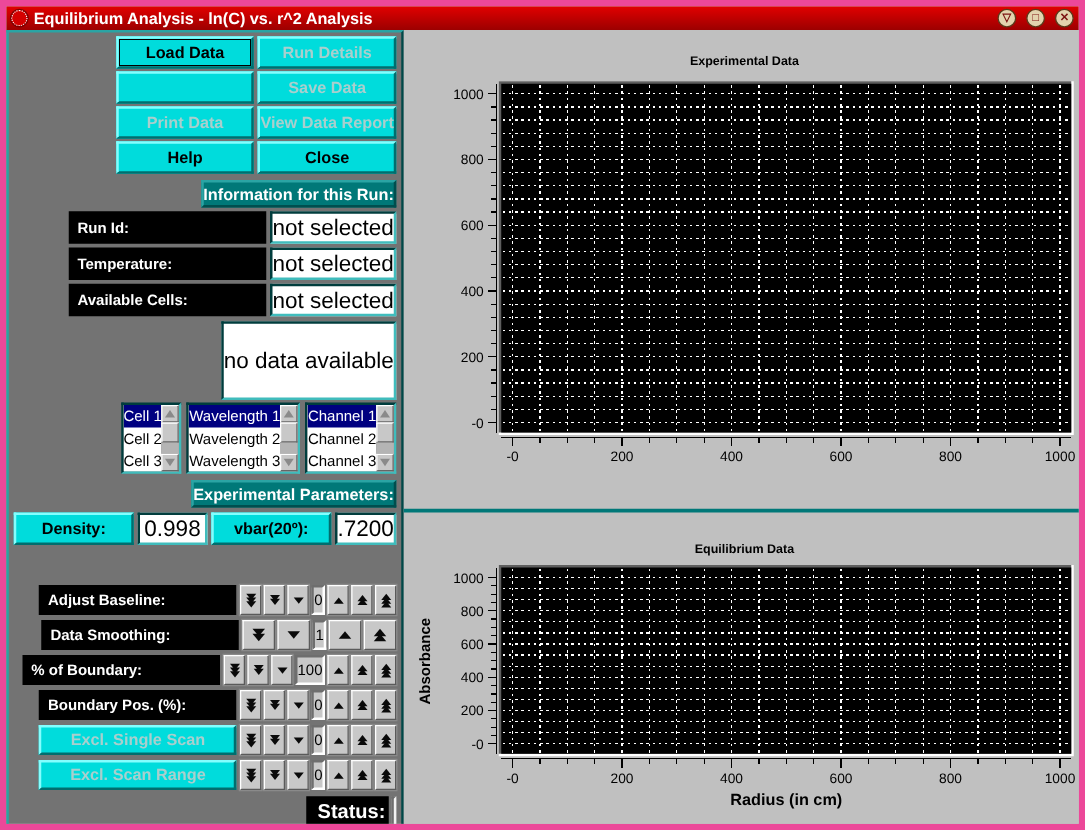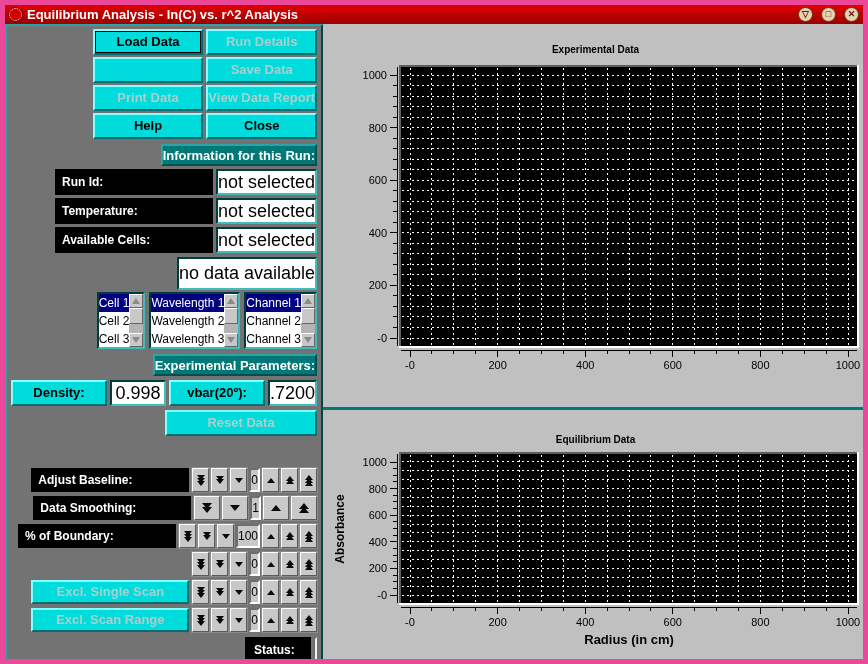--- a/index.html
+++ b/index.html
@@ -88,21 +88,21 @@
         border-right:4px solid transparent; border-top:5px solid #0a0a0a; margin:-1px 0; }
   .tu { display:block; width:0; height:0; border-left:4px solid transparent;
         border-right:4px solid transparent; border-bottom:5px solid #0a0a0a; margin:-1px 0; }
   .big .td { border-left-width:5px; border-right-width:5px; border-top-width:6px; }
   .big .tu { border-left-width:5px; border-right-width:5px; border-bottom-width:6px; }
   .cval { flex:1; background:#c8c8c8; color:#000; font-size:12px;
           border-top:2px solid #6e6e6e; border-left:2px solid #6e6e6e;
           border-bottom:2px solid #fff; border-right:2px solid #fff;
           display:flex; align-items:center; justify-content:center; }
   .status-row { display:flex; gap:2px; margin-top:5px; height:25px; }
-  .status-label { flex:0 0 66px; background:#000; color:#fff; font-weight:bold; font-size:12px;
+  .status-label { flex:0 0 66px; background:#000; color:#fff; font-weight:bold; font-size:16px;
                   padding-left:9px; display:flex; align-items:center; }
   .status-bar { flex:1; background:#c6c6c6;
                 border-top:2px solid #6e6e6e; border-left:2px solid #6e6e6e;
                 border-bottom:2px solid #f2f2f2; border-right:2px solid #f2f2f2; }
 
   
   .right-panel { flex:1; background:#c0c0c0; position:relative; }
   .plot-half { position:relative; width:545px; }
   .plot-half.top { height:383px; }
   .plot-divider { height:3px; background:#007878; }
@@ -223,23 +223,20 @@
 
       <div class="teal-header">Experimental Parameters:</div>
 
       <div class="param-row">
         <button class="cbtn w-dens">Density:</button>
         <div class="sunken-white w-dval">0.998</div>
         <button class="cbtn w-vbar">vbar(20º):</button>
         <div class="sunken-white w-vval">.7200</div>
       </div>
 
-      <div class="reset-row">
-        <button class="cbtn disabled">Reset Data</button>
-      </div>
 
       <div class="spacer"></div>
 
       <div class="counter-row">
         <div class="black-label rowlabel">Adjust Baseline:</div>
         <div class="counter">
           <button class="step">
               <i class="td"></i>
               <i class="td"></i>
               <i class="td"></i>
@@ -313,20 +310,21 @@
             </button>
           <button class="step">
               <i class="tu"></i>
               <i class="tu"></i>
               <i class="tu"></i>
             </button>
         </div>
       </div>
 
       <div class="counter-row">
+        <div class="black-label rowlabel">Boundary Pos. (%):</div>
         <div class="counter">
           <button class="step">
               <i class="td"></i>
               <i class="td"></i>
               <i class="td"></i>
             </button>
           <button class="step">
               <i class="td"></i>
               <i class="td"></i>
             </button>

